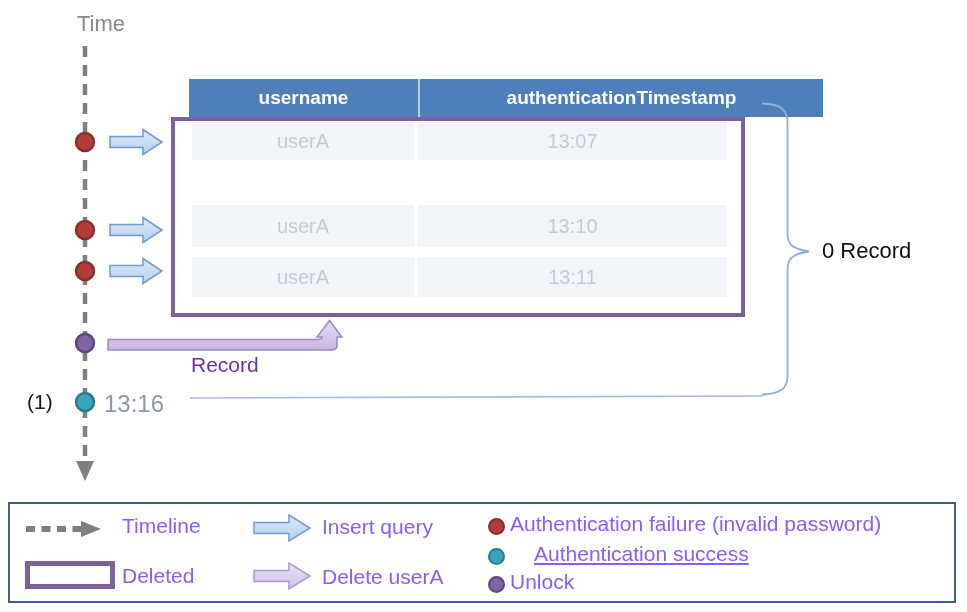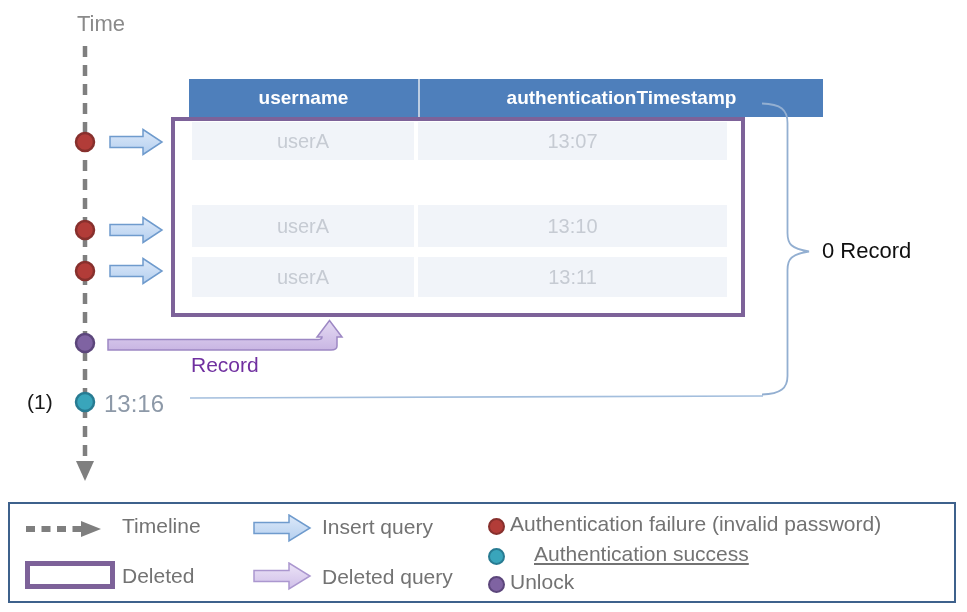--- a/index.html
+++ b/index.html
@@ -35,21 +35,21 @@
   
   .time-label{left:60px;top:11px;font-size:22px;color:#8a8a8a;margin-left:17px;}
   .delete-label{left:191px;top:353px;font-size:21px;color:#7030a0;}
   .step-marker{left:27px;top:390px;font-size:21px;color:#1a1a1a;}
   .success-time{left:104px;top:390px;font-size:24px;color:#8d99a8;}
   .record-count{left:822px;top:238px;font-size:22px;color:#0f0f0f;}
 
   
   .legend{left:8px;top:502px;width:948px;height:101px;
     border:2px solid #3e618c;box-sizing:border-box;background:#fff;}
-  .legend .lbl{position:absolute;font-size:21px;color:#737373;white-space:nowrap;}
+  .legend .lbl{position:absolute;font-size:21px;color:#8b5cf6;white-space:nowrap;}
   .deleted-icon{position:absolute;left:15px;top:57px;width:80px;height:18px;
     border:5px solid #7d6299;background:#fff;}
   .dot{position:absolute;width:13px;height:13px;border-radius:50%;}
   .dot-red{background:#b23c38;border:2px solid #87302d;}
   .dot-teal{background:#39a5bb;border:2px solid #287b92;}
   .dot-purple{background:#7f63a2;border:2px solid #5c467b;}
 </style>
 </head>
 <body>
 
@@ -132,21 +132,21 @@
     <div class="lbl" style="left:112px;top:60px;">Deleted</div>
 
     <svg style="position:absolute;left:243px;top:10px;" width="59" height="29">
       <path d="M1,8.5 L36,8.5 L36,1 L57,14 L36,27 L36,19.5 L1,19.5 Z" fill="url(#gradBlue)" stroke="#6f9bcd" stroke-width="1.5"></path>
     </svg>
     <div class="lbl" style="left:312px;top:11px;">Insert query</div>
 
     <svg style="position:absolute;left:243px;top:58px;" width="59" height="29">
       <path d="M1,8.5 L36,8.5 L36,1 L57,14 L36,27 L36,19.5 L1,19.5 Z" fill="url(#gradLav)" stroke="#ab97cf" stroke-width="1.5"></path>
     </svg>
-    <div class="lbl" style="left:312px;top:61px;">Deleted query</div>
+    <div class="lbl" style="left:312px;top:61px;">Delete userA</div>
 
     <div class="dot dot-red" style="left:478px;top:14px;"></div>
     <div class="lbl" style="left:500px;top:8px;">Authentication failure (invalid password)</div>
 
     <div class="dot dot-teal" style="left:478px;top:44px;"></div>
     <div class="lbl" style="left:524px;top:38px;text-decoration:underline;">Authentication success</div>
 
     <div class="dot dot-purple" style="left:478px;top:72px;"></div>
     <div class="lbl" style="left:500px;top:66px;">Unlock</div>
   </div>

